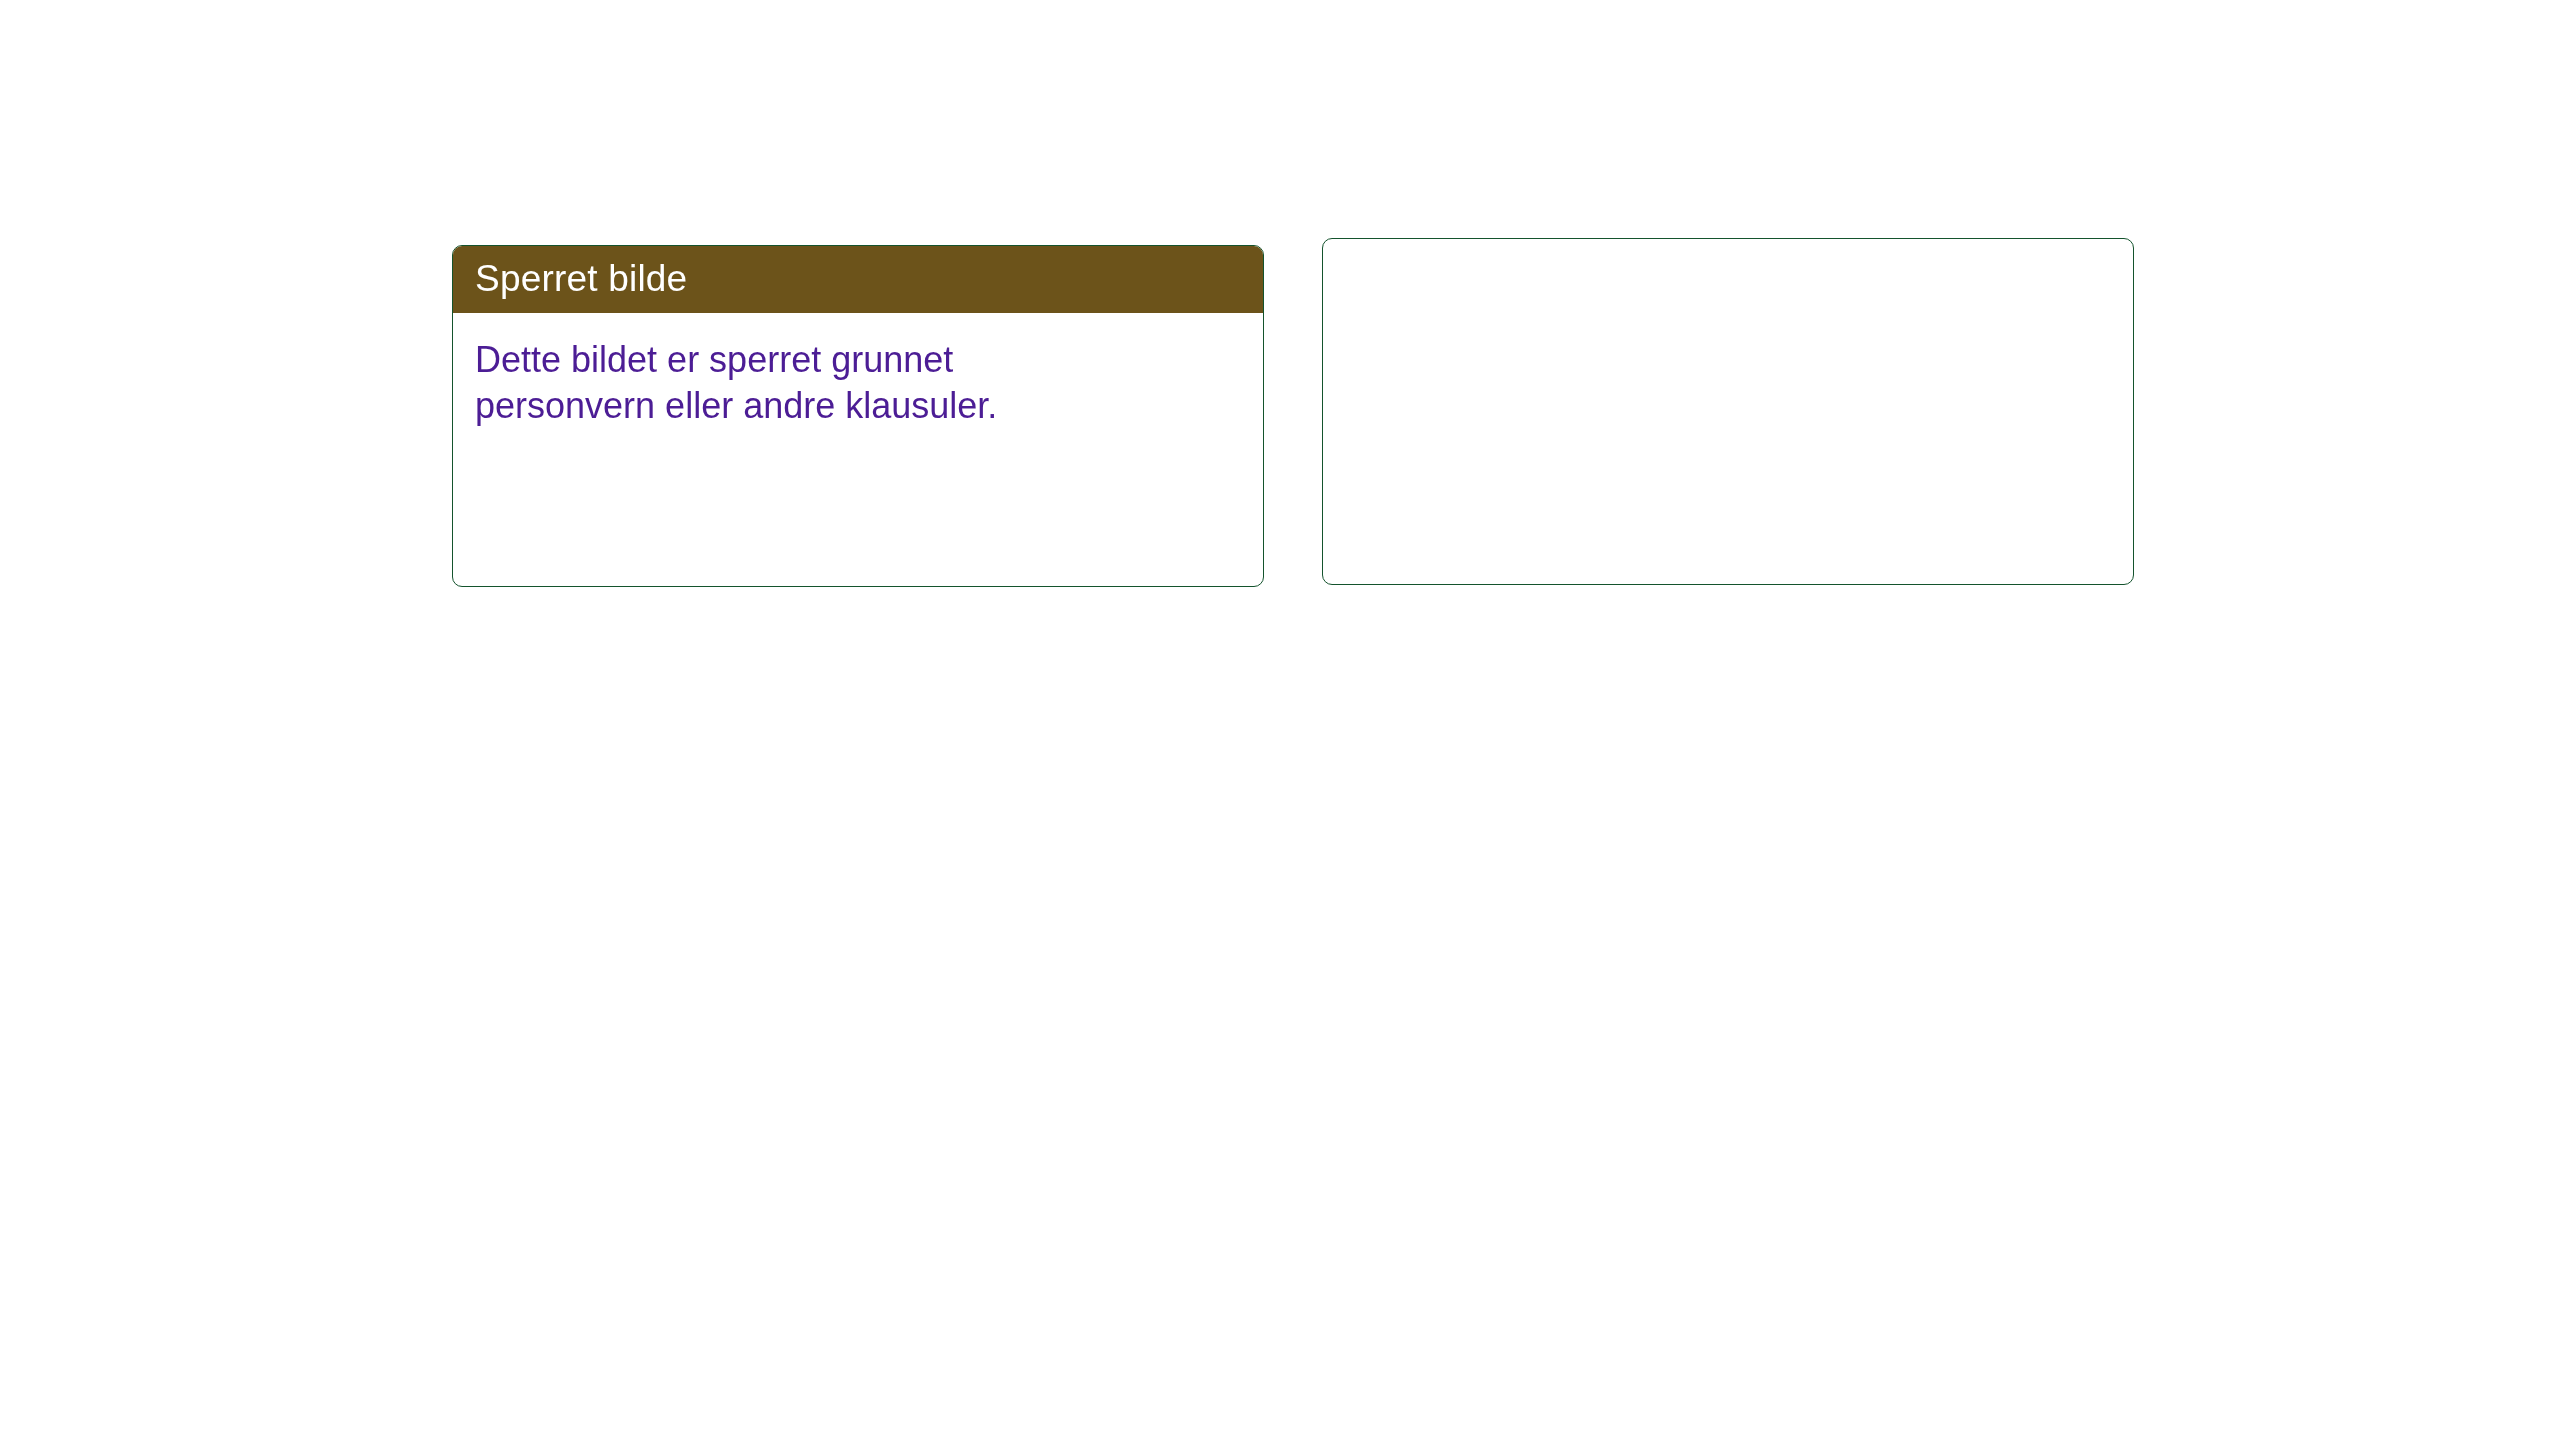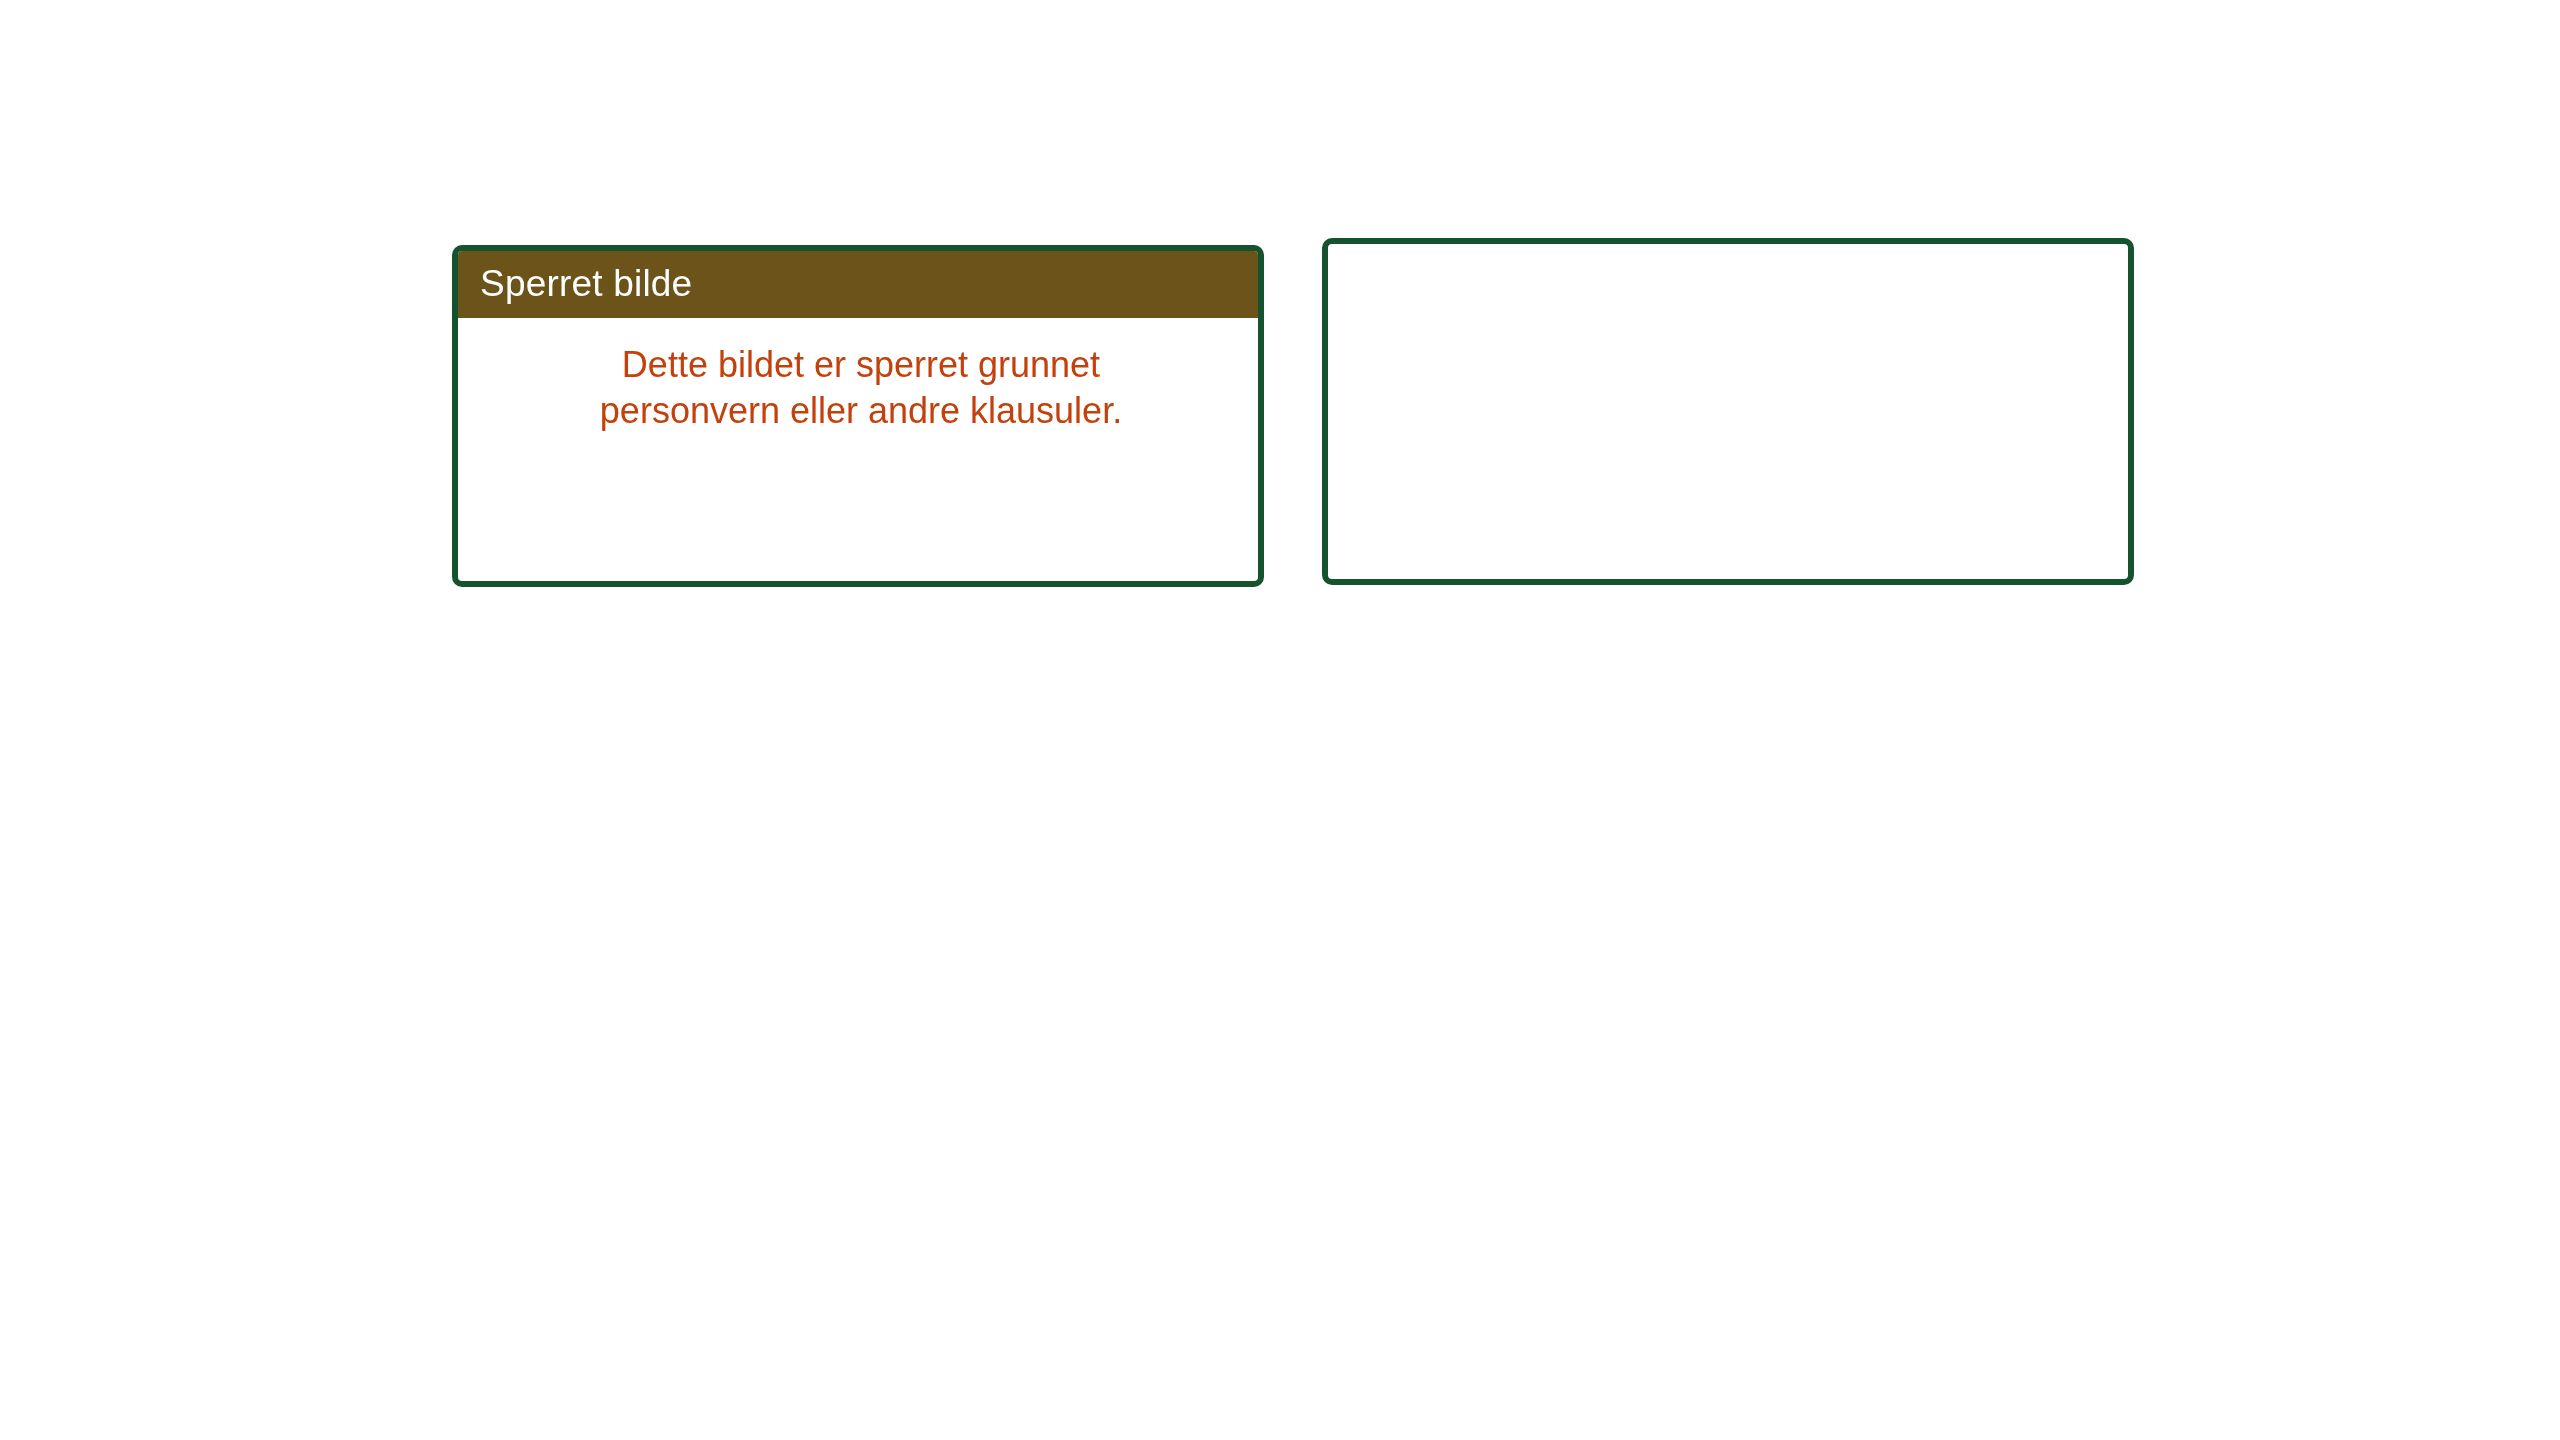--- a/index.html
+++ b/index.html
@@ -12,43 +12,42 @@
     height: 1440px;
     position: relative;
     font-family: "Liberation Sans", sans-serif;
     overflow: hidden;
   }
 
   .panel {
     position: absolute;
     box-sizing: border-box;
     background: #ffffff;
-    border: 6px solid #14532d;
+    border: 1px solid #14532d;
     border-radius: 10px;
     overflow: hidden;
   }
 
   .panel-header {
     box-sizing: border-box;
     background: #6c531a;
     color: #ffffff;
     font-size: 37px;
     line-height: 1.0;
     padding: 14px 22px 16px 22px;
     white-space: nowrap;
     letter-spacing: 0.2px;
   }
 
   .panel-body {
     box-sizing: border-box;
     padding: 24px 16px 0 22px;
-    color: #c2410c;
+    color: #4c1d95;
     font-size: 36px;
     line-height: 1.28;
-    text-align: center;
   }
 
   .panel-body p {
     margin: 0;
     white-space: pre-line;
   }
 
   
   #panel-no {
     left: 452px;

